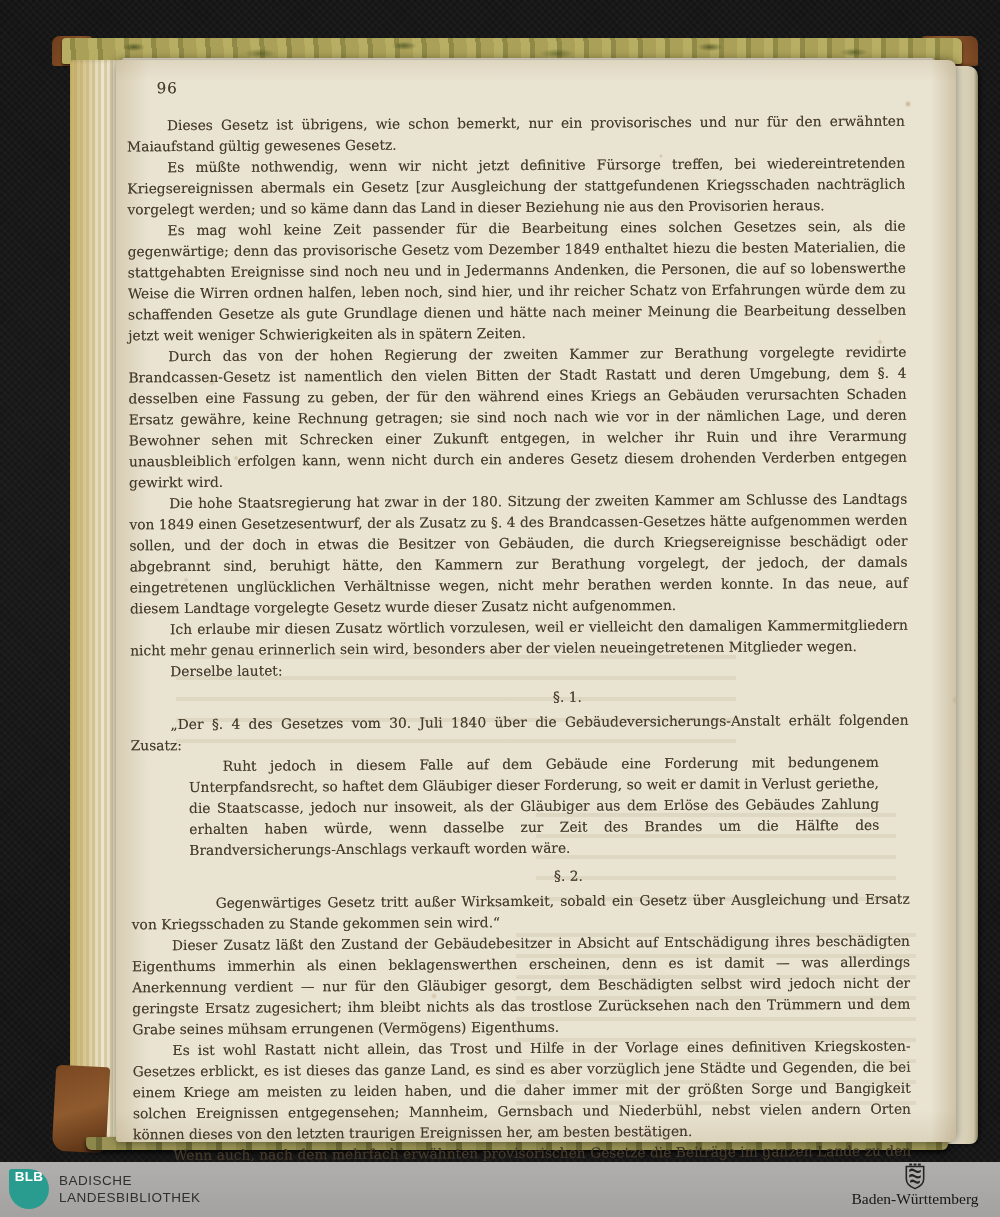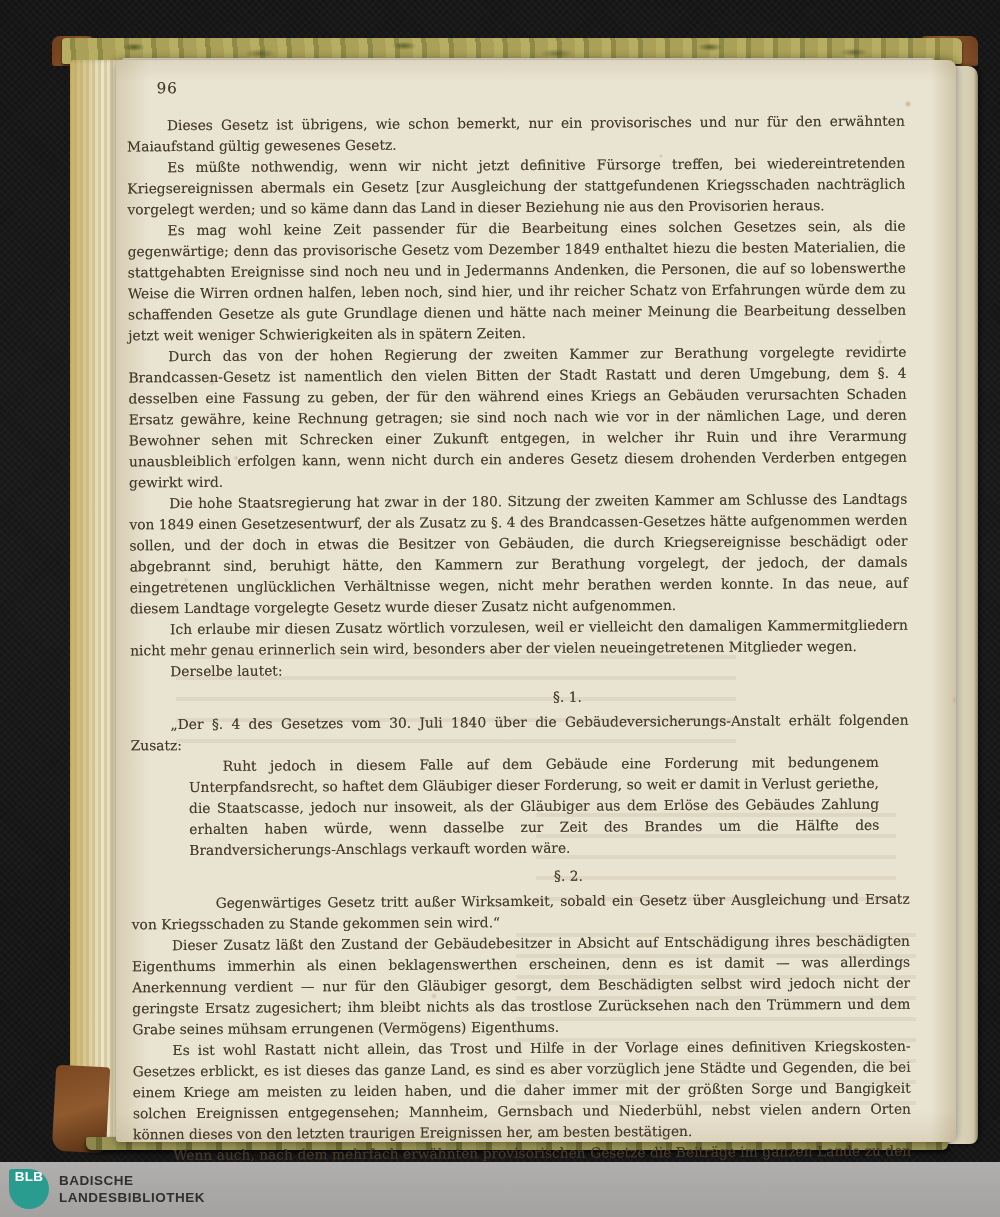--- a/index.html
+++ b/index.html
@@ -79,21 +79,21 @@
   .sec-head{margin:7px 0 4px 96px;text-align:center;text-indent:0;}
   .quote-deep{margin:0 30px 0 58px;text-indent:34px;}
   .quote-wide{margin:0;text-indent:84px;}
 
   
   .banner{position:absolute;left:0;bottom:0;width:1000px;height:55px;
     background:linear-gradient(180deg,#b0afad,#a3a2a0);font-family:"Liberation Sans",sans-serif;}
   .blb-logo{position:absolute;left:9px;top:7px;width:40px;height:40px;background:#2a9c8f;
     border-radius:3px 50% 50% 50%;display:flex;align-items:flex-start;justify-content:center;}
   .blb-logo span{color:#fff;font-weight:bold;font-size:13.5px;letter-spacing:.3px;}
-  .lib-name{position:absolute;left:59px;top:10px;color:#2f2f2f;font-weight:bold;
+  .lib-name{position:absolute;left:59px;top:10px;color:#2f2f2f;font-weight:normal;
     font-size:13.5px;line-height:17px;letter-spacing:.5px;}
   .bw-block{position:absolute;right:10px;top:1px;width:150px;text-align:center;}
   .coat{width:24px;height:27px;margin:0 auto;display:block;}
   .bw-text{font-family:"Liberation Serif","DejaVu Serif",serif;font-size:15.5px;color:#161616;margin-top:0;}
 </style>
 </head>
 <body>
 
 <div class="stage">
 
@@ -135,15 +135,27 @@
   </div>
 
   <div class="banner">
     <div class="blb-logo">
       <span>BLB</span>
     </div>
     <div class="lib-name">
       <div>BADISCHE</div>
       <div>LANDESBIBLIOTHEK</div>
     </div>
+    <div class="bw-block">
+      <svg class="coat" viewBox="0 0 24 28" xmlns="http://www.w3.org/2000/svg">
+        <rect x="6" y="0.6" width="3" height="2" fill="#232323"></rect>
+        <rect x="10.5" y="0.6" width="3" height="2" fill="#232323"></rect>
+        <rect x="15" y="0.6" width="3" height="2" fill="#232323"></rect>
+        <path d="M3 3.6 h18 v13 c0 5.4 -3.8 8 -9 10 c-5.2 -2 -9 -4.6 -9 -10 z" fill="none" stroke="#232323" stroke-width="1.6"></path>
+        <path d="M6 7 q2.5 -2.4 6 0 q3.5 2.4 6 0 v2.4 q-3 2 -6 0 q-3 -2 -6 0 z" fill="#232323"></path>
+        <path d="M6 12.6 q2.5 -2.4 6 0 q3.5 2.4 6 0 v2.4 q-3 2 -6 0 q-3 -2 -6 0 z" fill="#232323"></path>
+        <path d="M7 18.2 q2.2 -2.2 5 0 q2.8 2.2 5 0 v2.4 q-2.5 1.8 -5 0 q-2.5 -1.8 -5 0 z" fill="#232323"></path>
+      </svg>
+      <div class="bw-text">Baden-Württemberg</div>
+    </div>
   </div>
 
 </div>
 
 </body></html>

